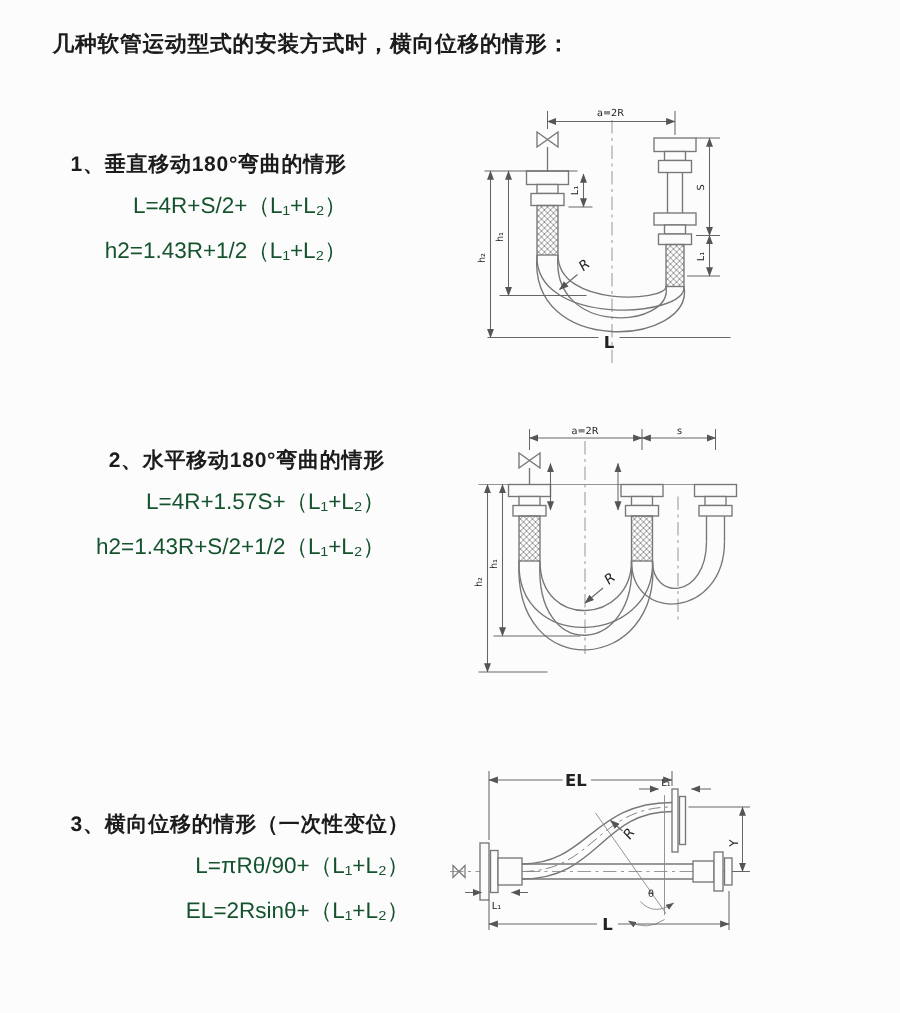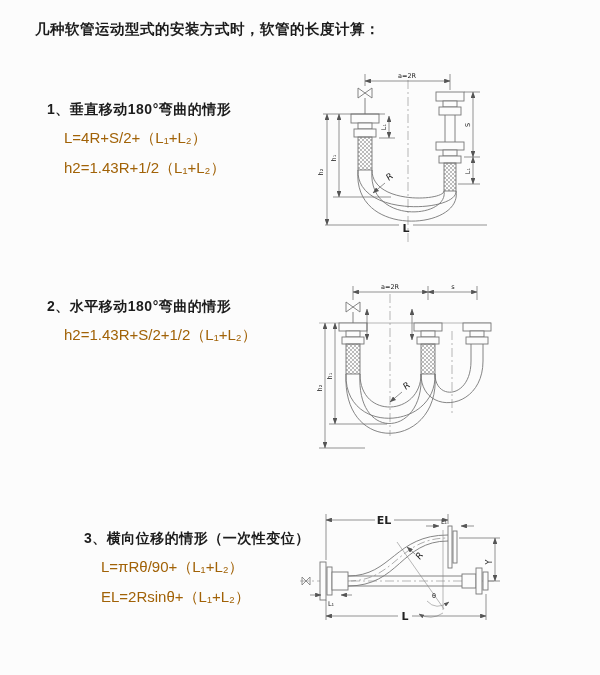--- a/index.html
+++ b/index.html
@@ -5,49 +5,50 @@
   html,body{margin:0;padding:0;}
   body{
     width:600px;height:675px;position:relative;overflow:hidden;
     background:#fcfcfc;color:#1c1c1c;
     font-family:"Liberation Sans","DejaVu Sans",sans-serif;
   }
   .page-title{
     position:absolute;left:35px;top:20px;
     font-size:14.5px;font-weight:bold;letter-spacing:.5px;white-space:nowrap;
   }
-  .section{position:absolute;left:47px;white-space:nowrap;}
+  .section{position:absolute;left:47px;white-space:nowrap;text-align:right;}
   .sec-1{top:101px;}
   .sec-2{top:298px;}
-  .sec-3{top:530px;margin-left:37px;}
+  .sec-3{top:541px;}
   .sec-heading{font-size:14px;font-weight:bold;letter-spacing:.5px;margin:0 0 4px 0;}
-  .formula{font-size:15px;margin:0;padding-left:17px;height:30px;line-height:30px;color:#a16207;}
+  .formula{font-size:15px;margin:0;padding-left:17px;height:30px;line-height:30px;color:#14532d;}
   .diagram{position:absolute;}
   .diag-1{left:305px;top:62px;}
   .diag-2{left:305px;top:276px;}
   .diag-3{left:296px;top:498px;}
   svg{display:block;}
   svg text{fill:#222;font-family:"DejaVu Sans","Liberation Sans",sans-serif;}
   svg .dimtxt{font-size:6.5px;}
   svg .bigtxt{font-size:11px;font-weight:bold;}
   svg .rtxt{font-size:9px;font-style:italic;}
 </style>
 </head>
 <body>
 
-<div class="page-title">几种软管运动型式的安装方式时，软管的长度计算：</div>
+<div class="page-title">几种软管运动型式的安装方式时，横向位移的情形：</div>
 
 <div class="section sec-1">
   <p class="sec-heading">1、垂直移动180°弯曲的情形</p>
   <p class="formula">L=4R+S/2+（L₁+L₂）</p>
   <p class="formula">h2=1.43R+1/2（L₁+L₂）</p>
 </div>
 
 <div class="section sec-2">
   <p class="sec-heading">2、水平移动180°弯曲的情形</p>
+  <p class="formula">L=4R+1.57S+（L₁+L₂）</p>
   <p class="formula">h2=1.43R+S/2+1/2（L₁+L₂）</p>
 </div>
 
 <div class="section sec-3">
   <p class="sec-heading">3、横向位移的情形（一次性变位）</p>
   <p class="formula">L=πRθ/90+（L₁+L₂）</p>
   <p class="formula">EL=2Rsinθ+（L₁+L₂）</p>
 </div>
 
 <div class="diagram diag-1">

